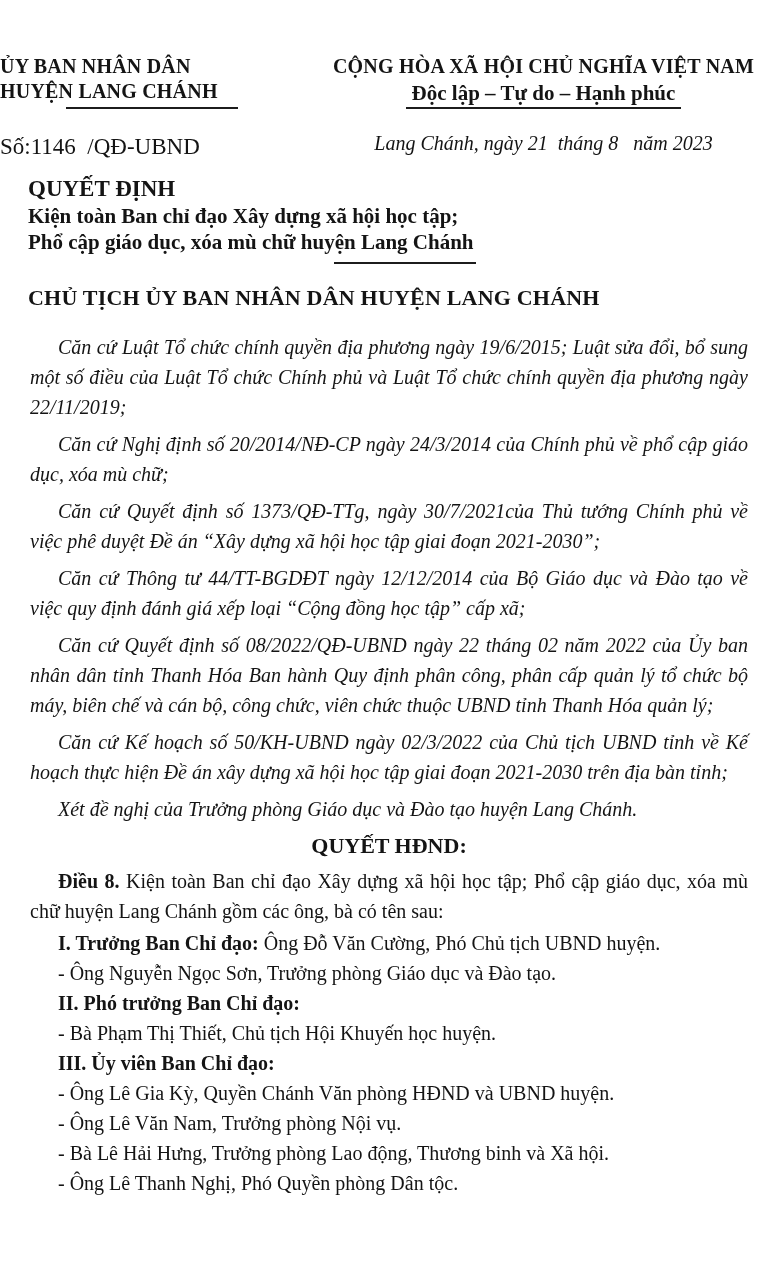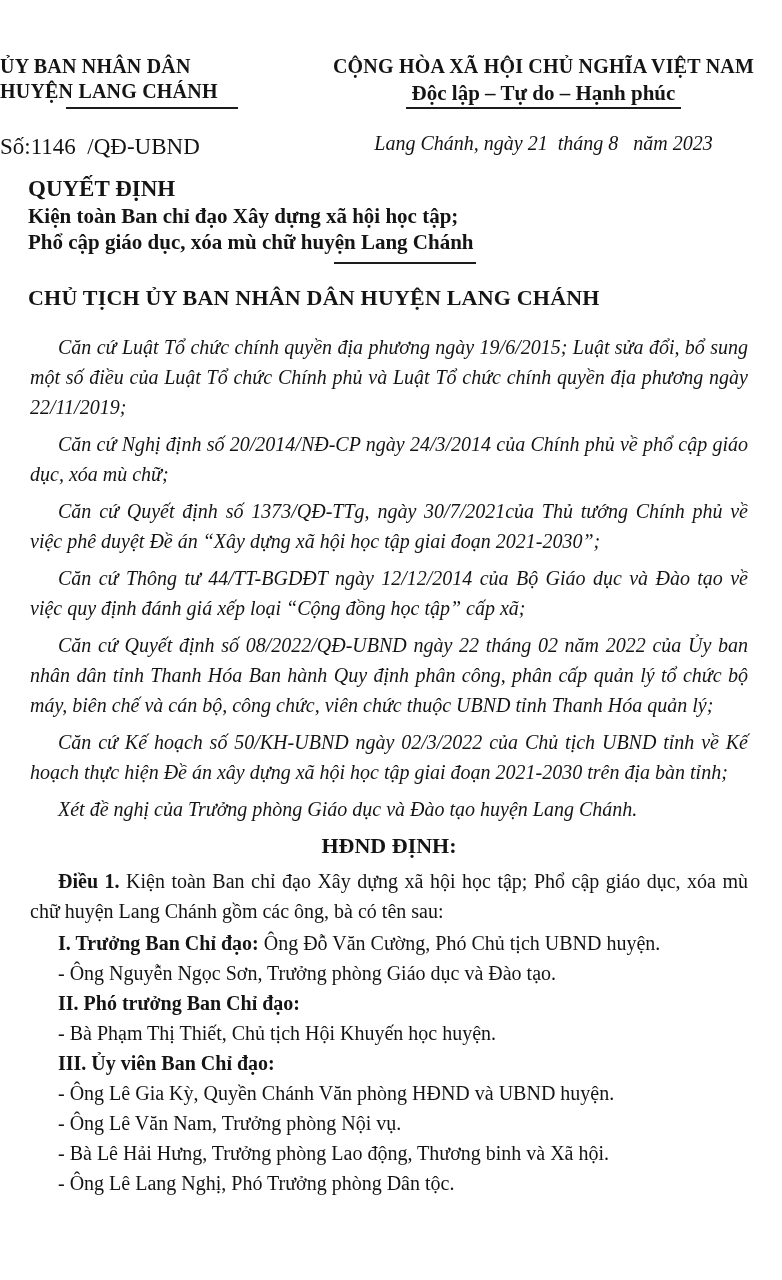--- a/index.html
+++ b/index.html
@@ -78,30 +78,30 @@
   <div class="content">
 
     <p class="pre">Căn cứ Luật Tổ chức chính quyền địa phương ngày 19/6/2015; Luật sửa đổi, bổ sung một số điều của Luật Tổ chức Chính phủ và Luật Tổ chức chính quyền địa phương ngày 22/11/2019;</p>
     <p class="pre">Căn cứ Nghị định số 20/2014/NĐ-CP ngày 24/3/2014 của Chính phủ về phổ cập giáo dục, xóa mù chữ;</p>
     <p class="pre">Căn cứ Quyết định số 1373/QĐ-TTg, ngày 30/7/2021của Thủ tướng Chính phủ về việc phê duyệt Đề án “Xây dựng xã hội học tập giai đoạn 2021-2030”;</p>
     <p class="pre">Căn cứ Thông tư 44/TT-BGDĐT ngày 12/12/2014 của Bộ Giáo dục và Đào tạo về việc quy định đánh giá xếp loại “Cộng đồng học tập” cấp xã;</p>
     <p class="pre">Căn cứ Quyết định số 08/2022/QĐ-UBND ngày 22 tháng 02 năm 2022 của Ủy ban nhân dân tỉnh Thanh Hóa Ban hành Quy định phân công, phân cấp quản lý tổ chức bộ máy, biên chế  và cán bộ, công chức, viên chức thuộc UBND tỉnh Thanh Hóa quản lý;</p>
     <p class="pre">Căn cứ Kế hoạch số 50/KH-UBND ngày 02/3/2022 của Chủ tịch UBND tỉnh về Kế hoạch thực hiện Đề án xây dựng xã hội học tập giai đoạn 2021-2030 trên địa bàn tỉnh;</p>
     <p class="pre">Xét đề nghị của Trưởng phòng Giáo dục và Đào tạo huyện Lang Chánh.</p>
 
-    <div class="dec-heading">HĐND ĐỊNH:</div>
+    <div class="dec-heading">QUYẾT HĐND:</div>
 
-    <p class="art"><span class="b">Điều 1.</span> <span>Kiện toàn Ban chỉ đạo Xây dựng xã hội học tập; Phổ cập giáo dục, xóa mù chữ huyện Lang Chánh gồm các ông, bà có tên sau:</span></p>
+    <p class="art"><span class="b">Điều 8.</span> <span>Kiện toàn Ban chỉ đạo Xây dựng xã hội học tập; Phổ cập giáo dục, xóa mù chữ huyện Lang Chánh gồm các ông, bà có tên sau:</span></p>
 
     <p class="ind"><span class="b">I. Trưởng Ban Chỉ đạo:</span> <span>Ông Đỗ Văn Cường, Phó Chủ tịch UBND huyện.</span></p>
 
     <p class="ind">- Ông Nguyễn Ngọc Sơn, Trưởng phòng Giáo dục và Đào tạo.</p>
     <p class="ind b">II. Phó trưởng Ban Chỉ đạo:</p>
     <p class="ind">- Bà Phạm Thị Thiết, Chủ tịch Hội Khuyến học huyện.</p>
 
     <p class="ind b">III. Ủy viên Ban Chỉ đạo:</p>
     <p class="ind">- Ông Lê Gia Kỳ, Quyền Chánh Văn phòng HĐND và UBND huyện.</p>
     <p class="ind">- Ông Lê Văn Nam, Trưởng phòng Nội vụ.</p>
     <p class="ind">- Bà Lê Hải Hưng, Trưởng phòng Lao động, Thương binh và Xã hội.</p>
-    <p class="ind">- Ông Lê Lang Nghị, Phó Trưởng phòng Dân tộc.</p>
+    <p class="ind">- Ông Lê Thanh Nghị, Phó Quyền phòng Dân tộc.</p>
 
   </div>
 </div>
 
 </body></html>

